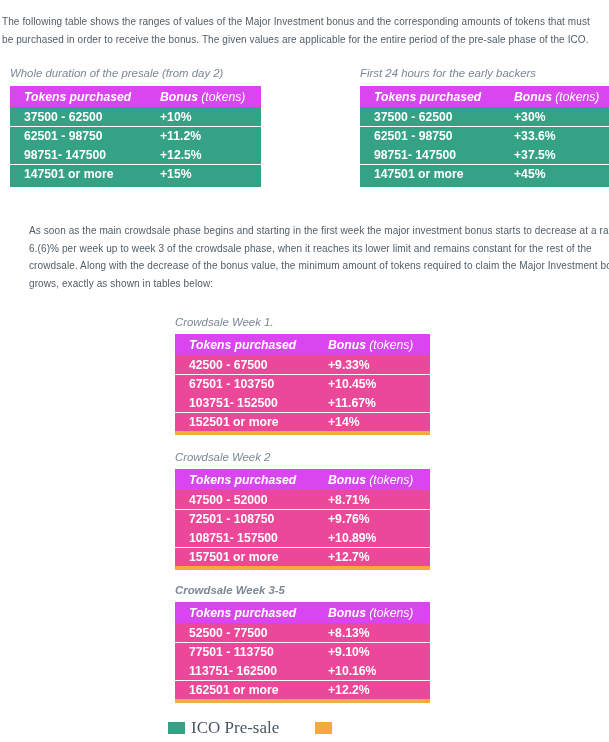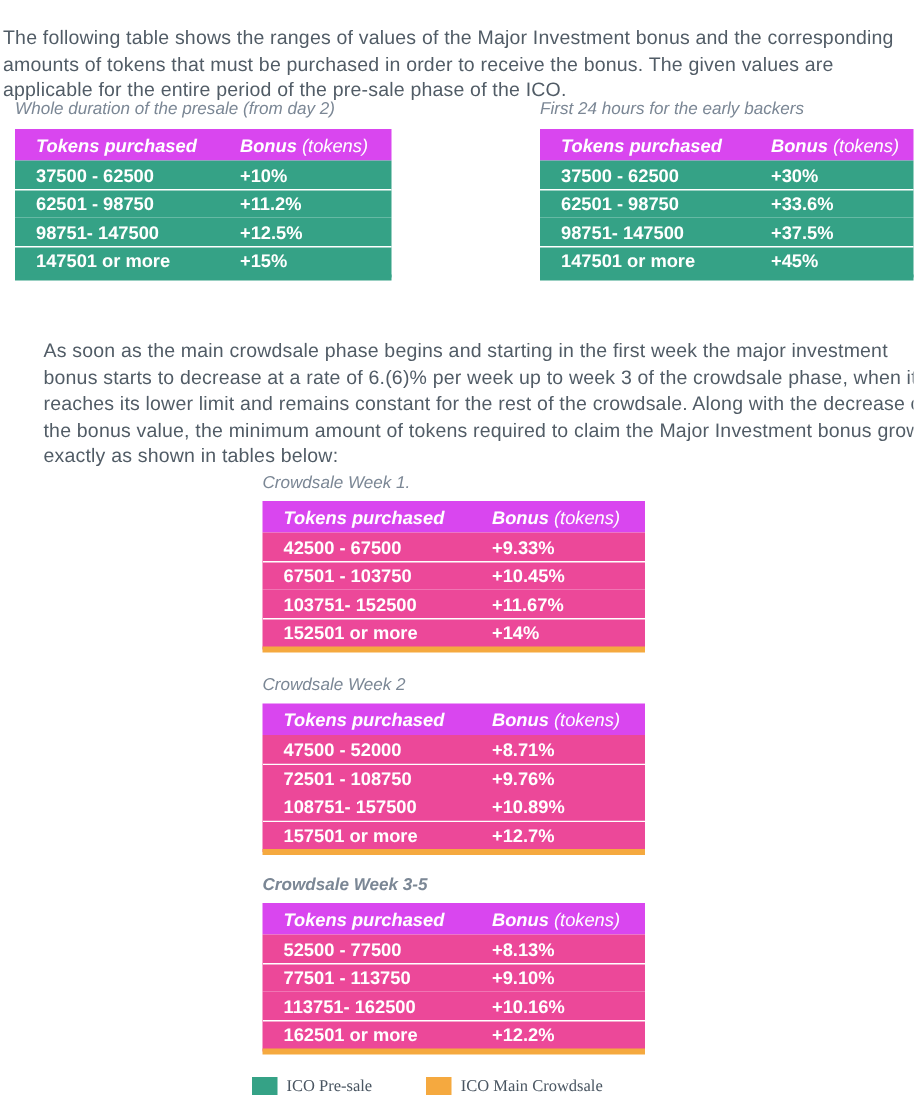--- a/index.html
+++ b/index.html
@@ -18,21 +18,21 @@
 
   .page {
     position: relative;
     width: 609px;
     height: 742px;
   }
 
   
   .para {
     position: absolute;
-    font-size: 13px;
+    font-size: 10px;
     line-height: 17.6px;
     color: #515c66;
     letter-spacing: 0.01em;
   }
   #intro-paragraph {
     left: 2px;
     top: 3px;
     width: 600px;
   }
   #crowdsale-paragraph {
@@ -118,21 +118,21 @@
 
   
   #legend {
     position: absolute;
     left: 168px;
     top: 718px;
     display: flex;
     align-items: center;
     gap: 36px;
     font-family: "Liberation Serif", serif;
-    font-size: 11px;
+    font-size: 17px;
     color: #4a5662;
   }
   .legend-item {
     display: flex;
     align-items: center;
     gap: 6px;
     white-space: nowrap;
   }
   .legend-swatch {
     width: 17px;
@@ -295,17 +295,16 @@
     </tbody>
   </table>
 
   <div id="legend">
     <div class="legend-item">
       <span class="legend-swatch" style="background:#35a286"></span>
       <span>ICO Pre-sale</span>
     </div>
     <div class="legend-item">
       <span class="legend-swatch" style="background:#f5a93f"></span>
-      <span>ICO Main Crowdsale</span>
     </div>
   </div>
 
 </div>
 
 </body></html>

